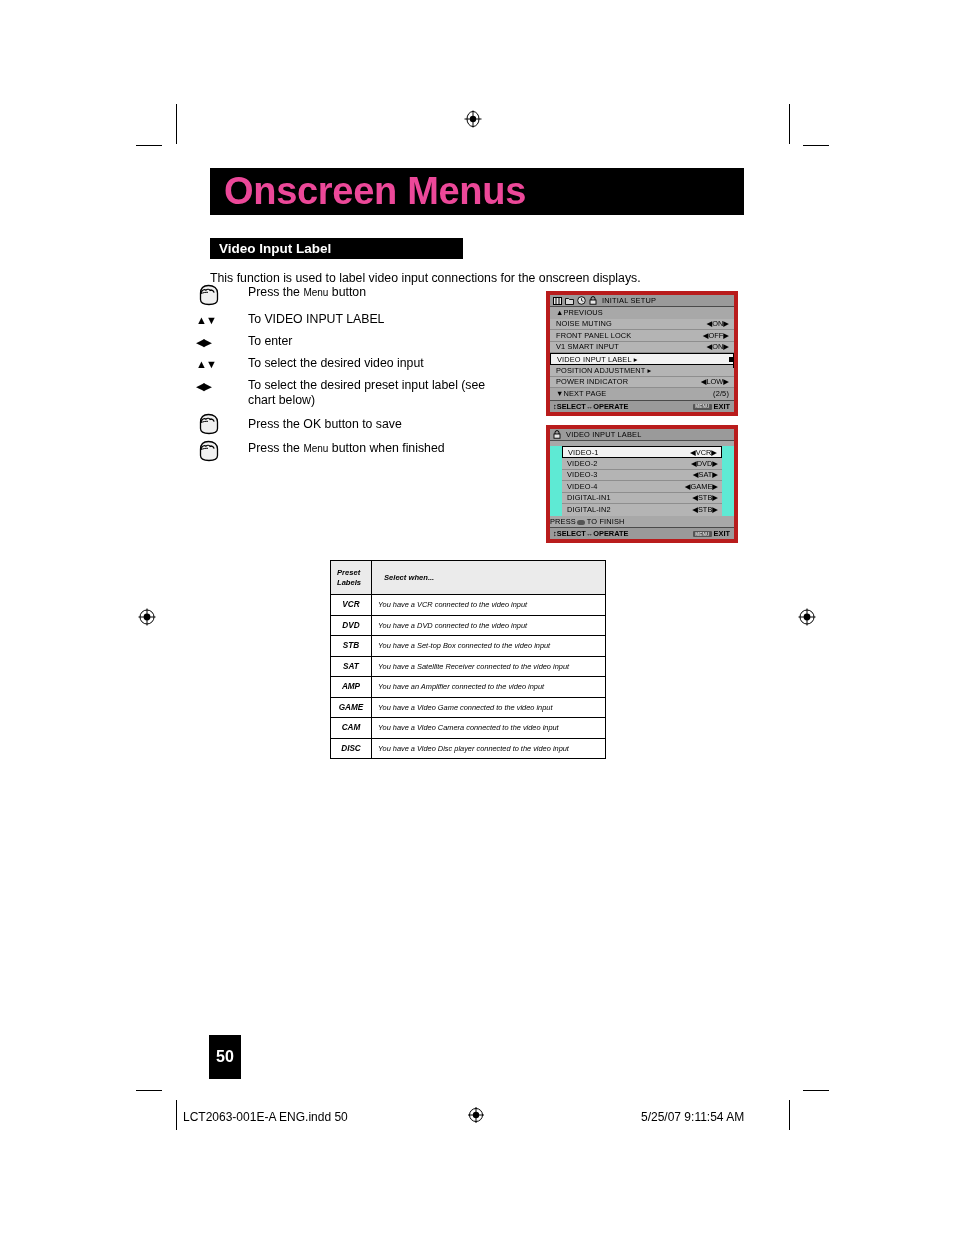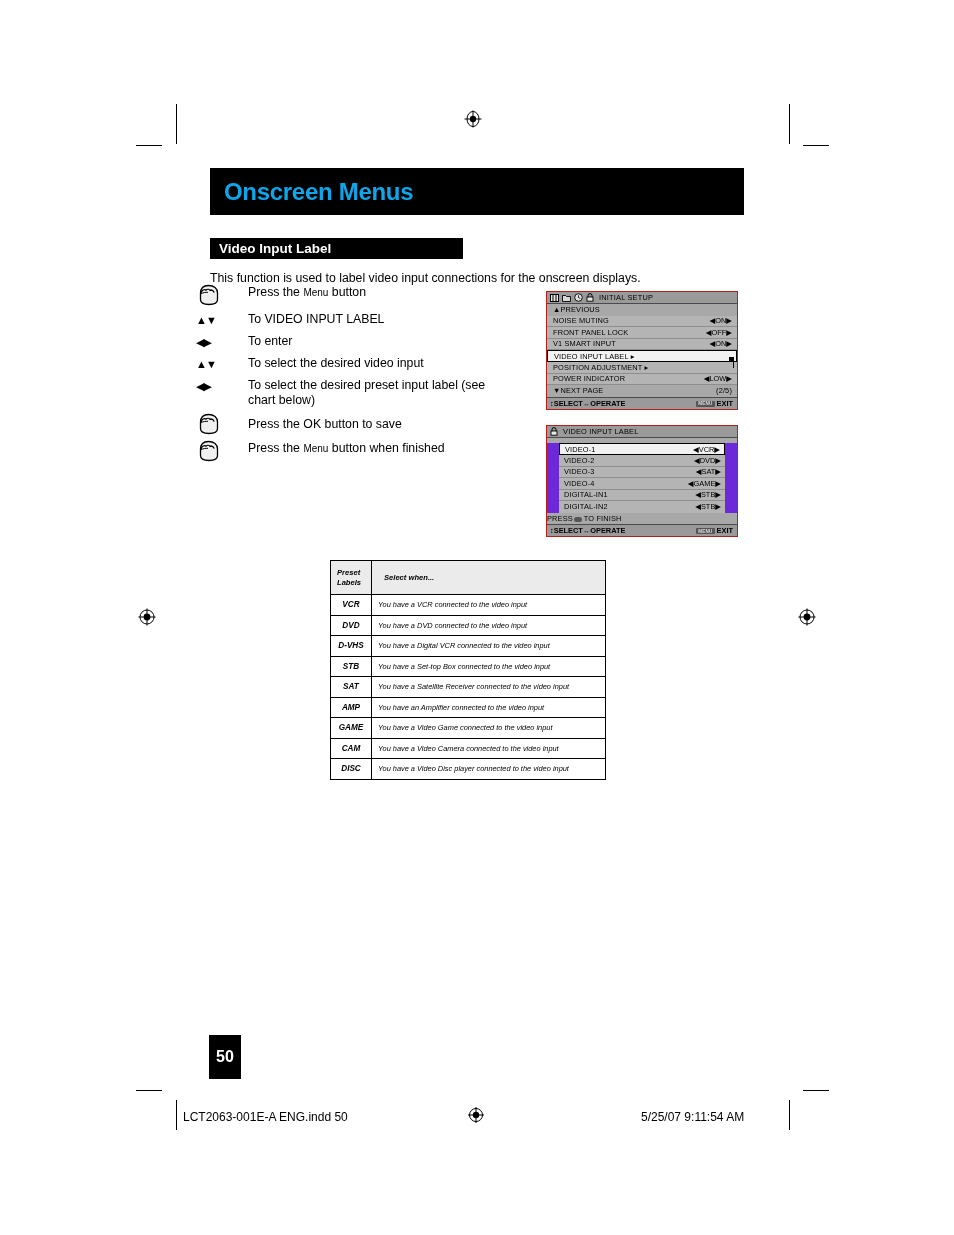--- a/index.html
+++ b/index.html
@@ -25,22 +25,22 @@
   .regmark { position: absolute; width: 18px; height: 18px; }
 
   
   #title-bar {
     position: absolute;
     left: 210px; top: 168px;
     width: 534px; height: 47px;
     background: #000;
   }
   #title-bar .title-text {
-    color: #0ea5e9;
-    font-size: 24px;
+    color: #ec4899;
+    font-size: 38px;
     font-weight: bold;
     letter-spacing: -0.3px;
     line-height: 47px;
     padding-left: 14px;
   }
 
   #section-bar {
     position: absolute;
     left: 210px; top: 238px;
     width: 253px; height: 21px;
@@ -91,22 +91,22 @@
     font-size: 11px;
     letter-spacing: -1px;
     line-height: 15px;
     padding-top: 2px;
   }
   .hand-ico { display: block; }
 
   
   .osd {
     position: absolute;
-    border: 1px solid #b91c1c;
-    background: #6d28d9;
+    border: 4px solid #b91c1c;
+    background: #5eead4;
     font-size: 7.6px;
     color: #000;
     box-sizing: border-box;
   }
   .osd-title {
     height: 12px;
     background: #9a9a9a;
     border-bottom: 1px solid #4a4a4a;
     display: flex;
     align-items: center;
@@ -497,24 +497,20 @@
     <tbody>
       <tr>
         <td class="lbl">VCR</td>
         <td class="desc">You have a VCR connected to the video input</td>
       </tr>
       <tr>
         <td class="lbl">DVD</td>
         <td class="desc">You have a DVD connected to the video input</td>
       </tr>
       <tr>
-        <td class="lbl">D-VHS</td>
-        <td class="desc">You have a Digital VCR connected to the video input</td>
-      </tr>
-      <tr>
         <td class="lbl">STB</td>
         <td class="desc">You have a Set-top Box connected to the video input</td>
       </tr>
       <tr>
         <td class="lbl">SAT</td>
         <td class="desc">You have a Satellite Receiver connected to the video input</td>
       </tr>
       <tr>
         <td class="lbl">AMP</td>
         <td class="desc">You have an Amplifier connected to the video input</td>

